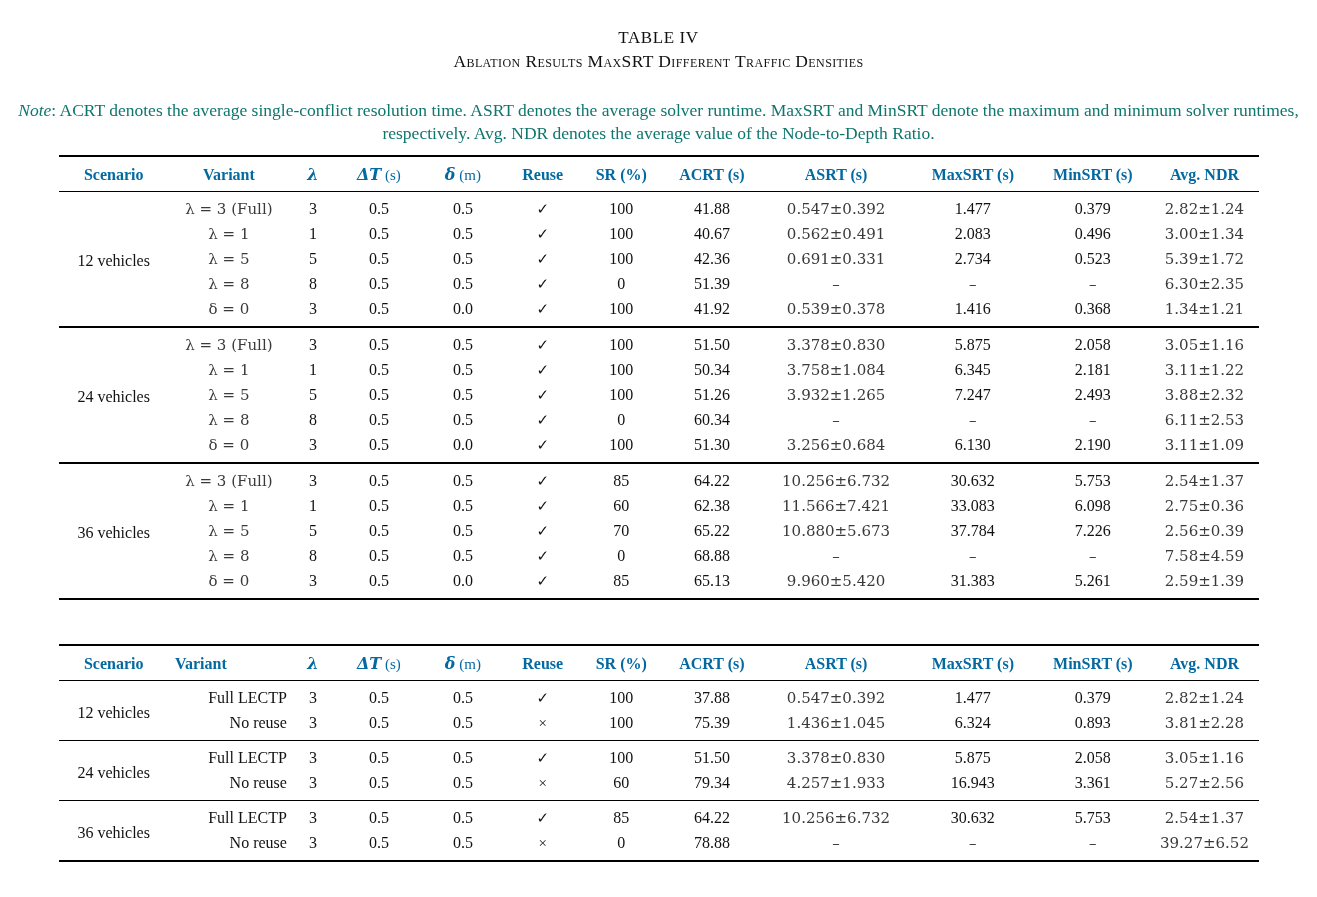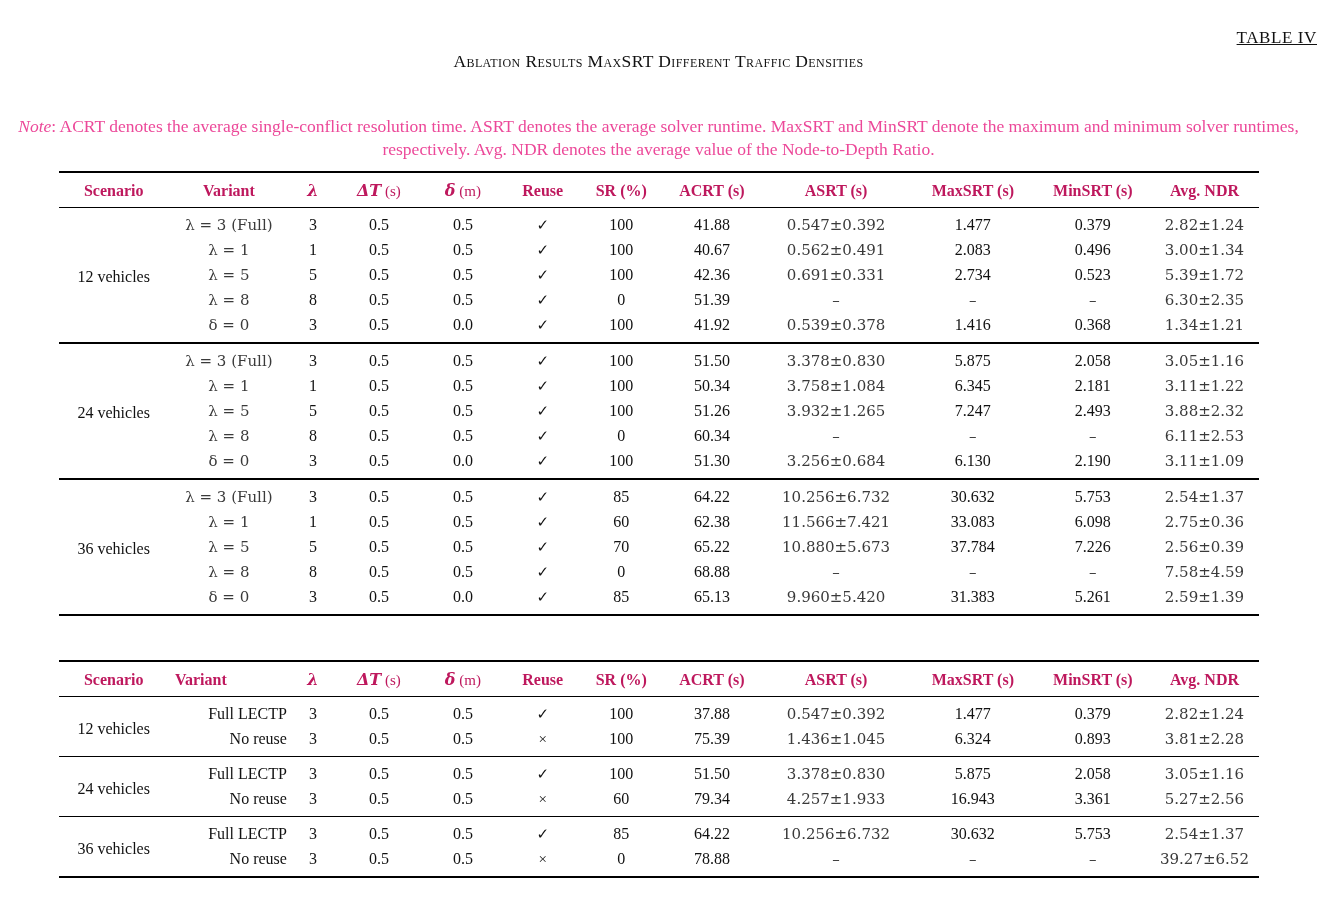--- a/index.html
+++ b/index.html
@@ -2,39 +2,39 @@
 <html><head>
 <meta charset="utf-8">
 <style>
   html,body{margin:0;padding:0;background:#ffffff;}
   .page{
     width:1317px;height:897px;background:#ffffff;color:#000;
     font-family:"Liberation Serif","DejaVu Serif",serif;
     box-sizing:border-box;padding-top:28px;overflow:hidden;position:relative;
   }
   .tbl-label{
-    text-align:right;font-size:17px;letter-spacing:0.6px;color:#111;text-decoration:underline;
+    text-align:center;font-size:17px;letter-spacing:0.6px;color:#111;
   }
   .tbl-title{
     text-align:center;font-variant:small-caps;font-size:17.5px;
     margin-top:3px;letter-spacing:0.4px;color:#111;
   }
   .note{
-    width:1292px;margin:43px auto 4px auto;text-align:center;
-    font-size:17.5px;line-height:1.32;color:#ec4899;
+    width:1292px;margin:27px auto 4px auto;text-align:center;
+    font-size:17.5px;line-height:1.32;color:#0f766e;
   }
   .note i{font-style:italic;}
   .datatable{
     width:1200px;margin:10px auto 0 auto;border-collapse:collapse;
     border-top:2.5px solid #000;border-bottom:2.5px solid #000;
     font-size:16px;table-layout:fixed;
   }
   .datatable thead th{
     font-weight:bold;text-align:center;padding:8px 2px 7px 2px;
-    border-bottom:1.5px solid #000;font-size:16px;white-space:nowrap;color:#be185d;
+    border-bottom:1.5px solid #000;font-size:16px;white-space:nowrap;color:#0369a1;
   }
   .datatable thead th .unit{font-weight:normal;font-size:15px;}
   .datatable thead th .mathsym{font-style:italic;font-family:"DejaVu Serif",serif;}
   .datatable td{
     text-align:center;padding:3.5px 2px;white-space:nowrap;
     vertical-align:middle;color:#111;
   }
   .datatable tbody.group tr:first-child td{padding-top:8px;}
   .datatable tbody.group tr:last-child td{padding-bottom:8px;}
   .t4 tbody.group + tbody.group{border-top:2px solid #000;}

